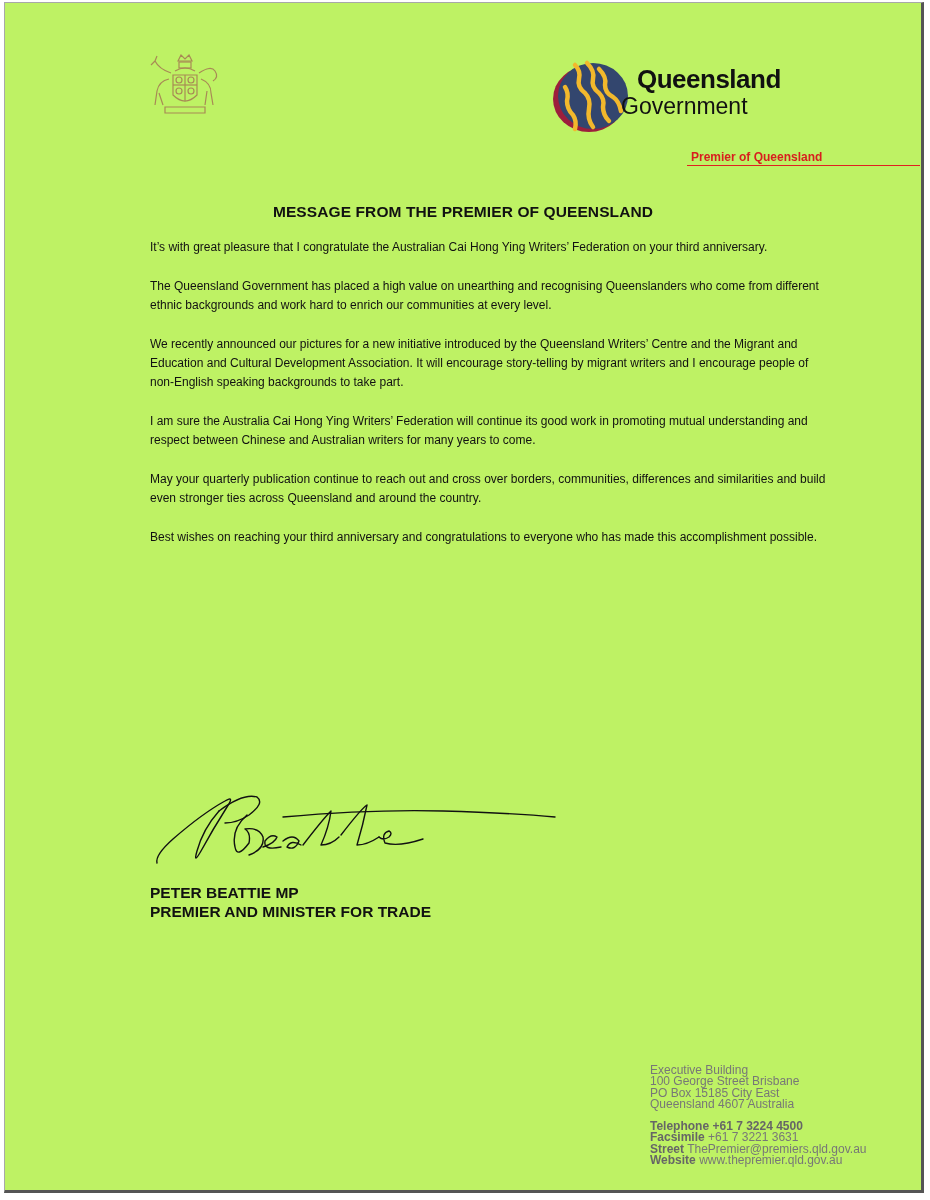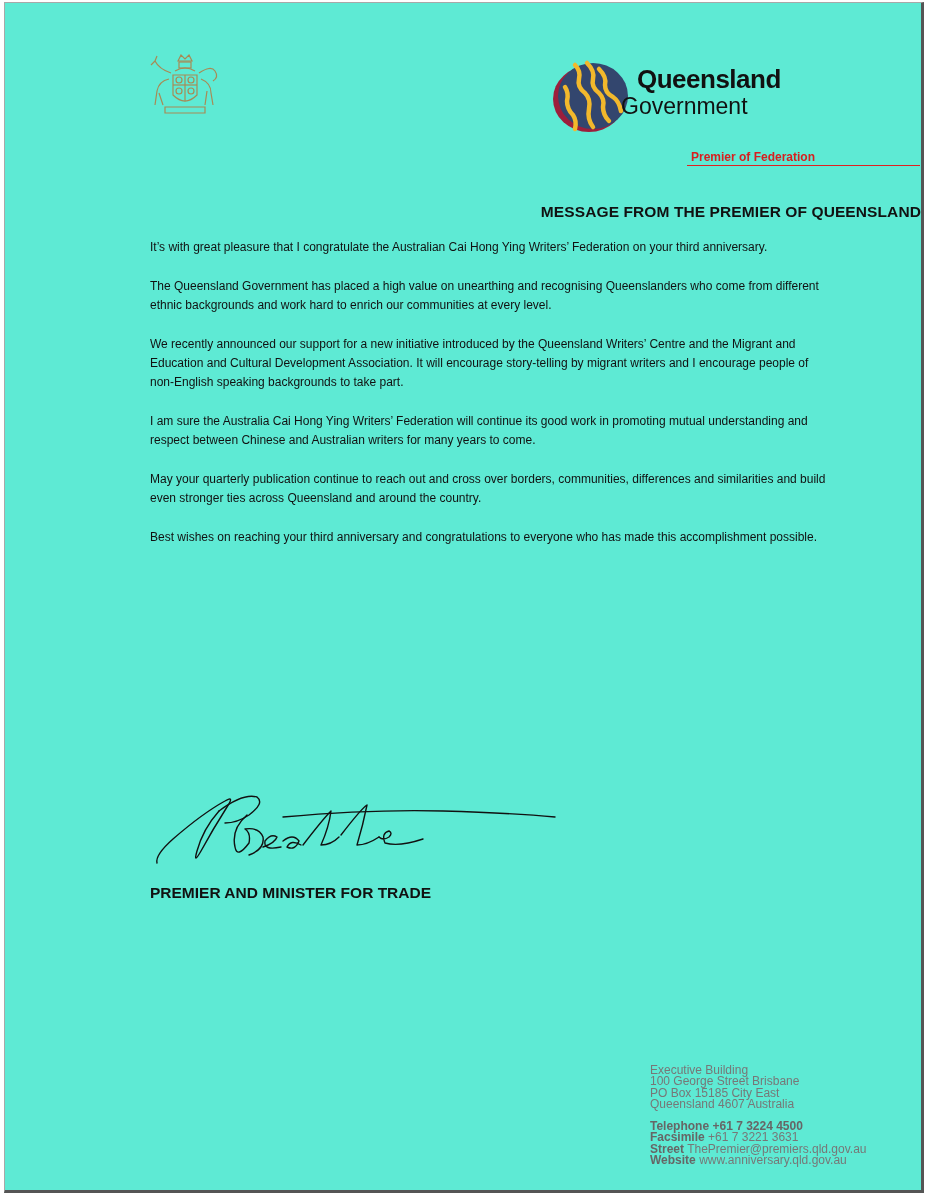--- a/index.html
+++ b/index.html
@@ -1,31 +1,31 @@
 <!DOCTYPE html>
 <html><head>
   <meta charset="utf-8">
   <style>
     html, body { margin: 0; padding: 0; background: #ffffff; }
     body { width: 930px; height: 1200px; position: relative; overflow: hidden; font-family: "Liberation Sans", sans-serif; color: #111; }
     .page {
       position: absolute; left: 4px; top: 2px; width: 920px; height: 1191px;
-      background: #5eead4;
+      background: #bef264;
       border-left: 1px solid #a8a8a8; border-top: 1px solid #a8a8a8;
       border-right: 3px solid #555; border-bottom: 3px solid #555;
       box-sizing: border-box;
     }
     .crest { position: absolute; left: 140px; top: 48px; width: 80px; height: 72px; }
     .qld-logo { position: absolute; left: 546px; top: 52px; width: 240px; height: 80px; }
     .qld-logo .mark { position: absolute; left: 0; top: 4px; width: 80px; height: 74px; }
     .qld-logo .word1 { position: absolute; left: 86px; top: 10px; font-size: 26px; font-weight: bold; color: #111; letter-spacing: -0.5px; line-height: 28px; }
     .qld-logo .word2 { position: absolute; left: 70px; top: 38px; font-size: 23px; color: #111; line-height: 26px; }
     .office-line { position: absolute; left: 682px; top: 146px; width: 233px; border-bottom: 1px solid #e02020; }
     .office-line span { display: block; font-size: 12px; font-weight: bold; color: #d81e1e; padding-left: 4px; line-height: 16px; }
-    .title { position: absolute; left: 0; right: 0; top: 200px; text-align: right; font-size: 15.5px; font-weight: bold; letter-spacing: 0.1px; }
+    .title { position: absolute; left: 0; right: 0; top: 200px; text-align: center; font-size: 15.5px; font-weight: bold; letter-spacing: 0.1px; }
     .body { position: absolute; left: 145px; top: 235px; width: 680px; font-size: 12px; line-height: 19.2px; }
     .body p { margin: 0 0 19.5px 0; }
     .signature { position: absolute; left: 148px; top: 786px; width: 410px; height: 80px; }
     .signer { position: absolute; left: 145px; top: 880px; font-size: 15.5px; font-weight: bold; line-height: 19px; }
     .address { position: absolute; left: 645px; top: 1062px; font-size: 12px; line-height: 11.3px; color: #777; }
     .address .gap { height: 11px; }
     .address b { color: #666; }
   </style>
 </head>
 <body>
@@ -59,57 +59,58 @@
         <path d="M36 4 Q44 12 42 20 Q40 28 48 34 Q54 40 52 48 Q52 56 58 62"></path>
         <path d="M48 10 Q56 18 54 26 Q54 34 62 38 Q68 42 70 52"></path>
         <path d="M14 28 Q18 34 16 42 Q16 50 22 56 Q26 62 24 70"></path>
       </g>
     </svg>
     <div class="word1">Queensland</div>
     <div class="word2">Government</div>
   </div>
 
   <div class="office-line">
-    <span>Premier of Federation</span>
+    <span>Premier of Queensland</span>
   </div>
 
   <div class="title">MESSAGE FROM THE PREMIER OF QUEENSLAND</div>
 
   <div class="body">
     <p>It’s with great pleasure that I congratulate the Australian Cai Hong Ying Writers’ Federation on your third anniversary.</p>
     <p>The Queensland Government has placed a high value on unearthing and recognising Queenslanders who come from different ethnic backgrounds and work hard to enrich our communities at every level.</p>
-    <p>We recently announced our support for a new initiative introduced by the Queensland Writers’ Centre and the Migrant and Education and Cultural Development Association. It will encourage story-telling by migrant writers and I encourage people of non-English speaking backgrounds to take part.</p>
+    <p>We recently announced our pictures for a new initiative introduced by the Queensland Writers’ Centre and the Migrant and Education and Cultural Development Association. It will encourage story-telling by migrant writers and I encourage people of non-English speaking backgrounds to take part.</p>
     <p>I am sure the Australia Cai Hong Ying Writers’ Federation will continue its good work in promoting mutual understanding and respect between Chinese and Australian writers for many years to come.</p>
     <p>May your quarterly publication continue to reach out and cross over borders, communities, differences and similarities and build even stronger ties across Queensland and around the country.</p>
     <p>Best wishes on reaching your third anniversary and congratulations to everyone who has made this accomplishment possible.</p>
   </div>
 
   <svg class="signature" viewBox="0 0 410 80">
     <g fill="none" stroke="#111" stroke-width="1.4" stroke-linecap="round" stroke-linejoin="round">
       <path d="M4 74 Q2 66 20 50 Q50 24 72 12 Q82 6 74 18 Q60 40 48 62 Q40 76 44 62 Q50 40 66 22"></path>
       <path d="M66 22 Q90 4 104 8 Q112 14 96 26 Q84 34 72 34"></path>
       <path d="M94 26 Q78 40 82 58 Q84 70 96 54 Q98 44 92 40 Q106 38 110 48 Q112 60 96 66"></path>
       <path d="M110 58 Q122 54 124 48 Q118 44 112 52 Q110 62 128 58"></path>
       <path d="M130 52 Q140 44 146 52 Q142 62 134 58 Q138 50 148 56"></path>
       <path d="M150 56 Q170 30 178 22 Q176 38 168 56 Q178 56 186 48"></path>
       <path d="M188 46 Q208 20 214 16 Q210 36 204 56 Q214 56 226 48"></path>
       <path d="M226 48 Q230 52 236 48 Q240 44 236 42 Q228 44 232 54 Q246 58 270 50"></path>
       <path d="M130 28 Q220 20 290 22 Q360 24 402 28"></path>
     </g>
   </svg>
 
   <div class="signer">
+    <div>PETER BEATTIE MP</div>
     <div>PREMIER AND MINISTER FOR TRADE</div>
   </div>
 
   <div class="address">
     <div>Executive Building</div>
     <div>100 George Street Brisbane</div>
     <div>PO Box 15185 City East</div>
     <div>Queensland 4607 Australia</div>
     <div class="gap"></div>
     <div><b>Telephone</b> <b>+61 7 3224 4500</b></div>
     <div><b>Facsimile</b> <span>+61 7 3221 3631</span></div>
     <div><b>Street</b> <span>ThePremier@premiers.qld.gov.au</span></div>
-    <div><b>Website</b> <span>www.anniversary.qld.gov.au</span></div>
+    <div><b>Website</b> <span>www.thepremier.qld.gov.au</span></div>
   </div>
 
 </div>
 
 </body></html>

